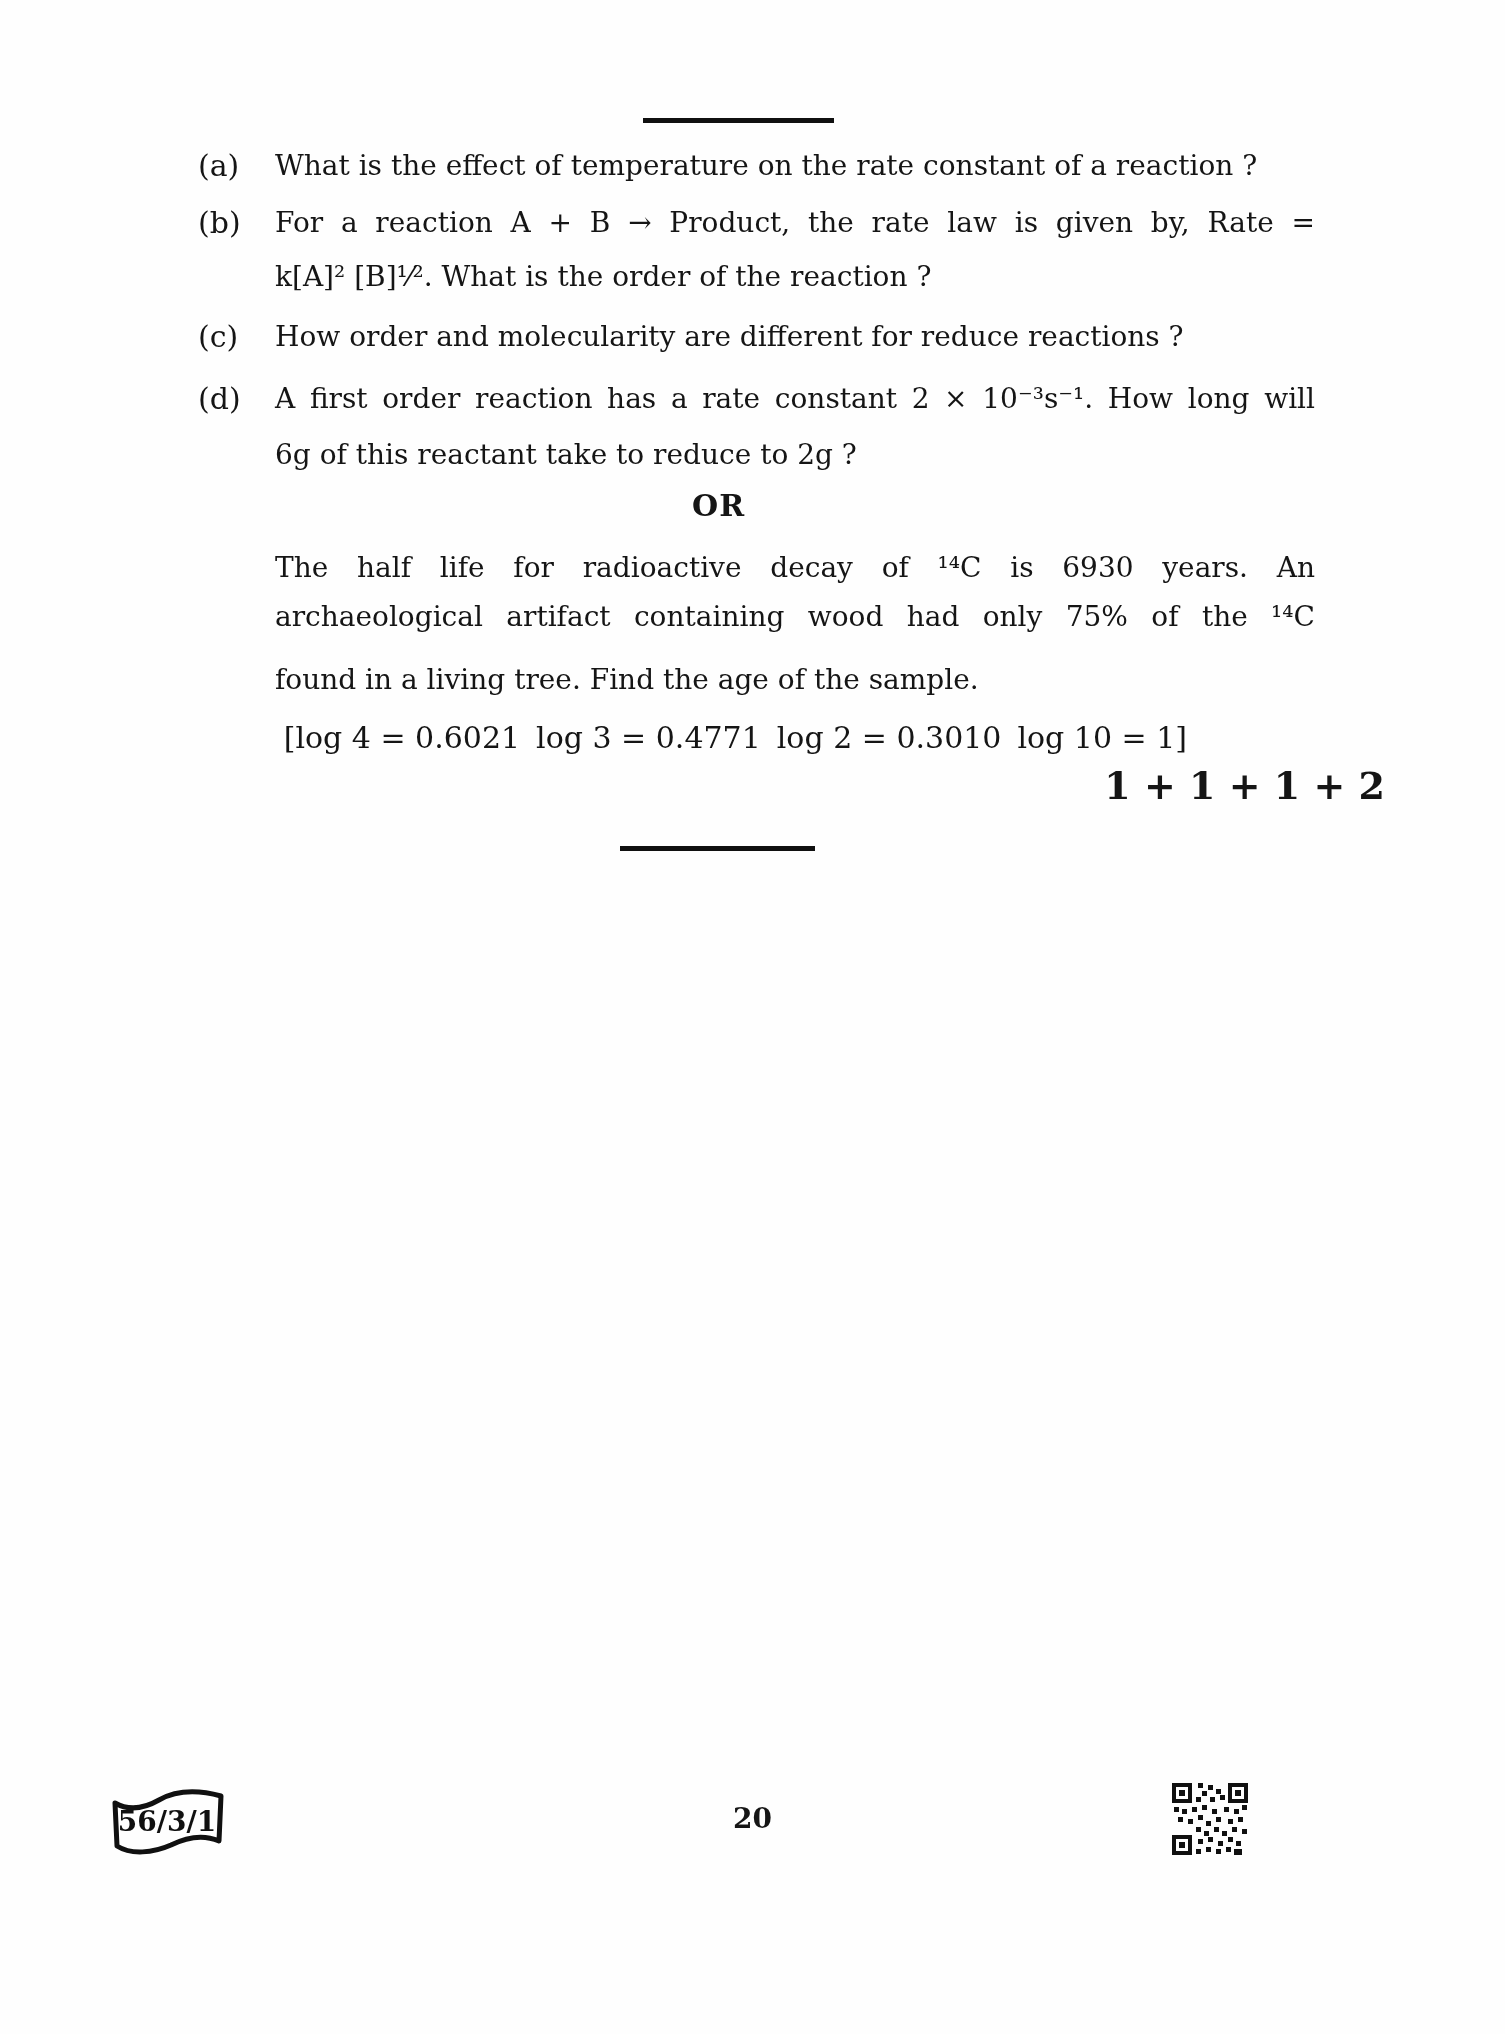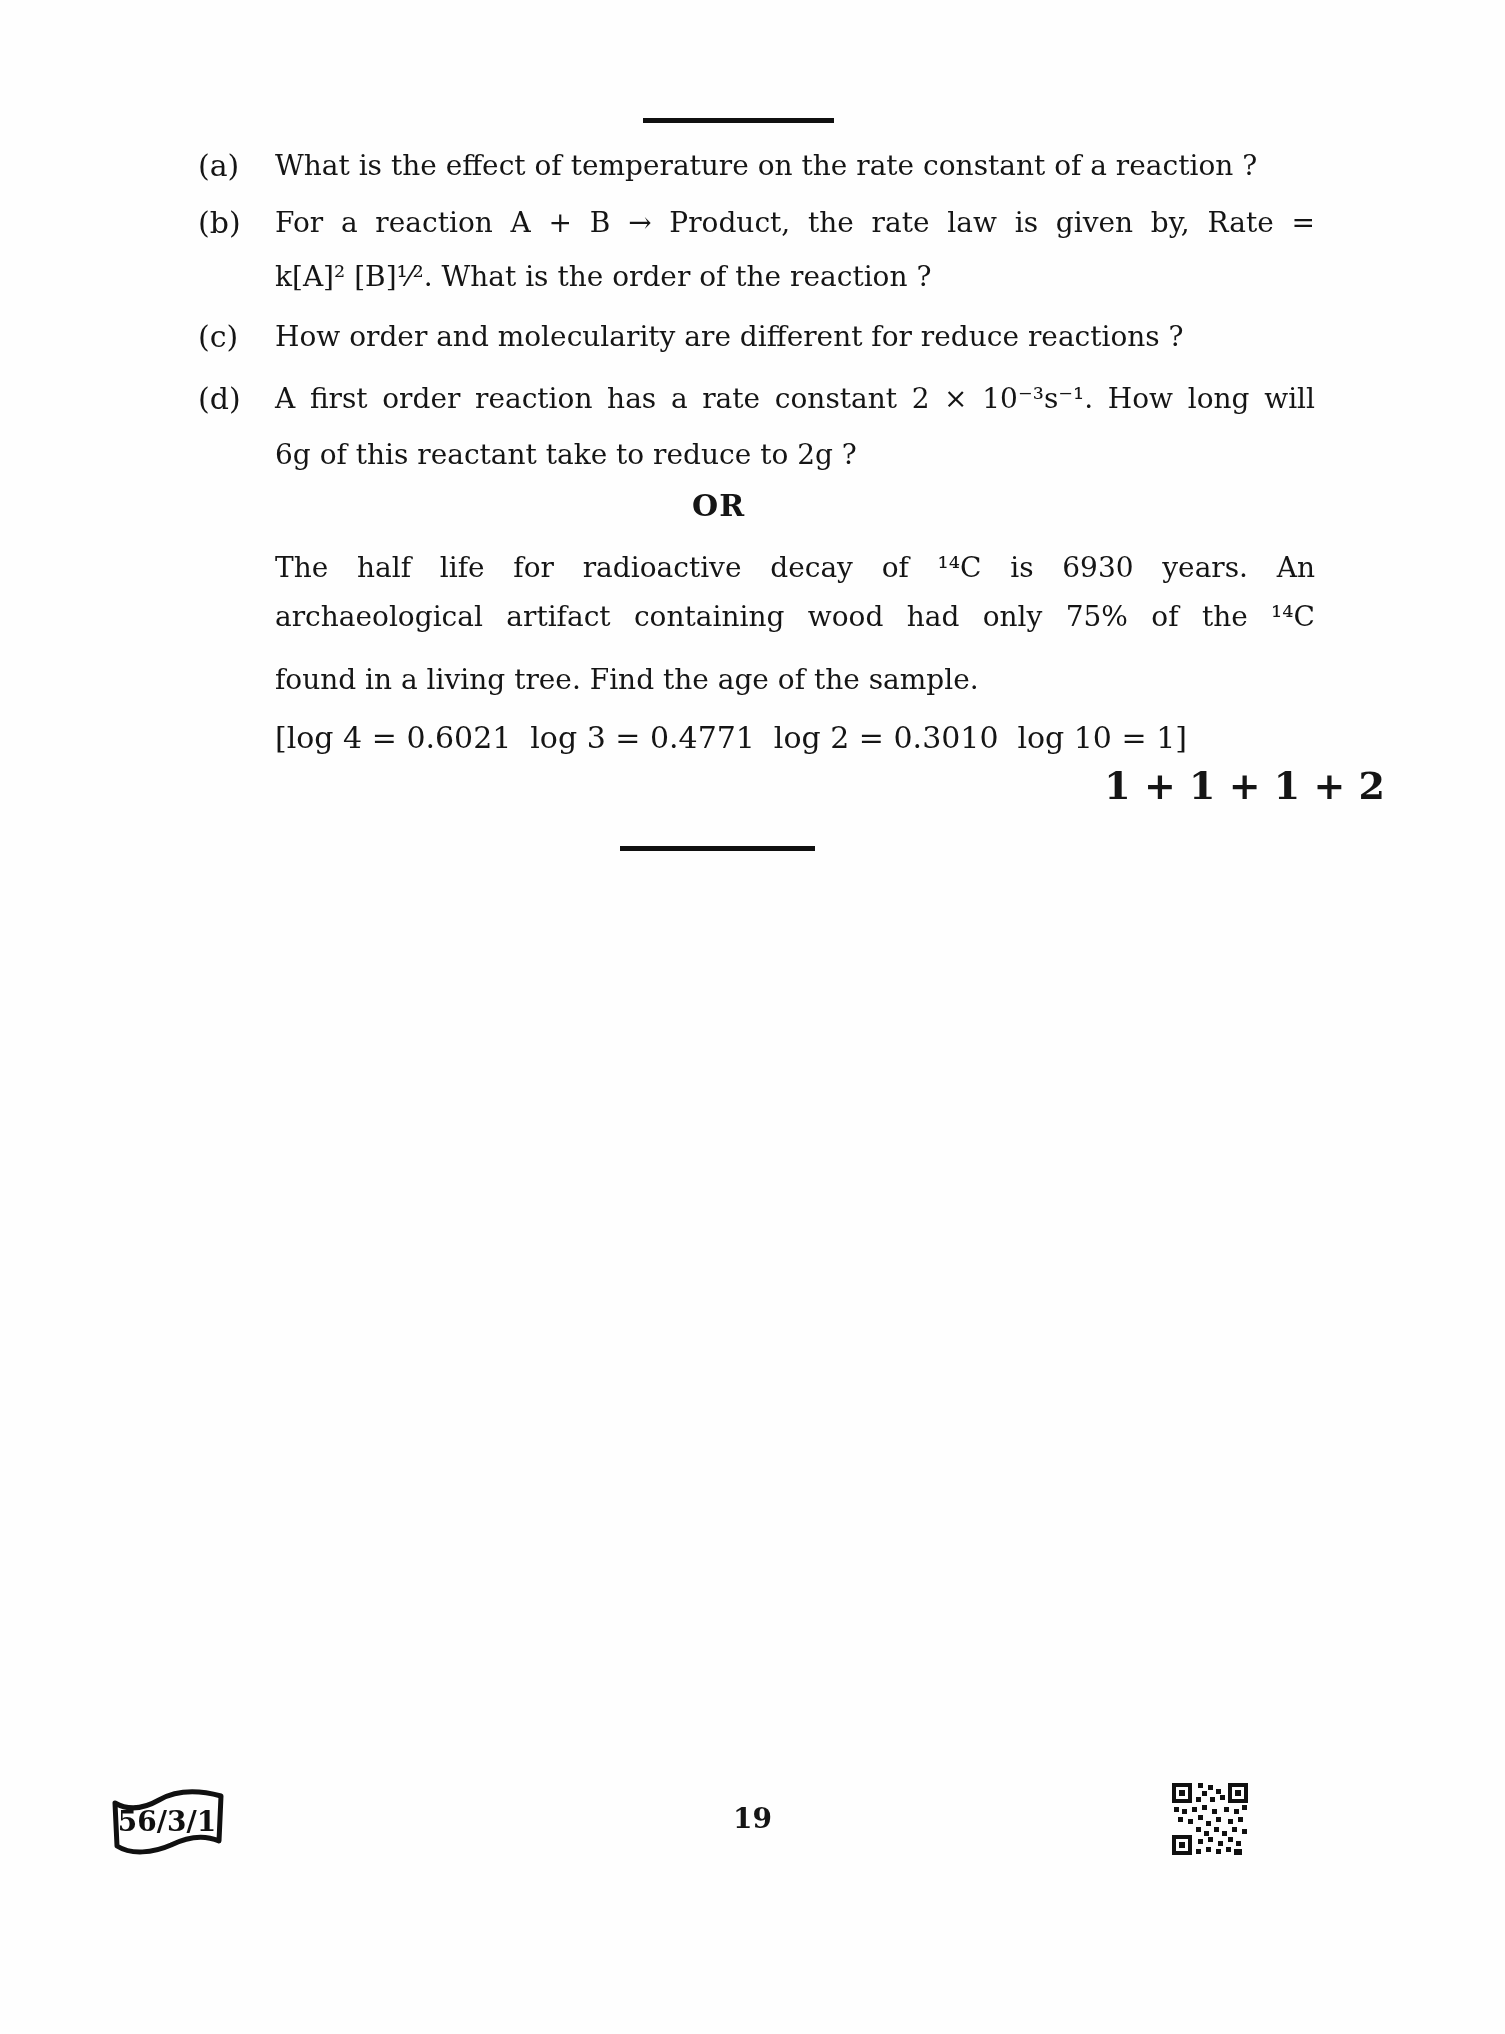--- a/index.html
+++ b/index.html
@@ -26,22 +26,22 @@
   }
   .line.justify { text-align:justify; text-align-last:justify; }
 
   .or-label {
     position:absolute; left:692px; top:489px;
     font-size:30px; line-height:34px; font-weight:bold;
     letter-spacing:1px;
   }
   .log-row {
     position:absolute; left:275px; top:720px; width:912px;
-    display:flex; justify-content:space-between;
-    font-size:30px; line-height:36px;
+    display:flex; justify-content:flex-end;
+    font-size:30px; line-height:36px;gap:16px;
   }
   .marks {
     position:absolute; right:120px; top:769px;
     font-size:38px; line-height:34px; font-weight:bold;text-align:right;
   }
 
   .banner { position:absolute; left:105px; top:1783px; }
   .pageno {
     position:absolute; left:690px; top:1804px; width:125px;
     text-align:center; font-size:28px; font-weight:bold; line-height:30px;
@@ -92,21 +92,21 @@
                C24,28 40,25 54,17
                C70,8 90,6 116,13
                L114,58
                C98,51 82,54 66,62
                C48,70 26,72 12,63
                Z" fill="#fefefe" stroke="#101010" stroke-width="5" stroke-linejoin="round"></path>
       <text x="62" y="48" text-anchor="middle" font-family="DejaVu Serif, serif" font-size="28" font-weight="bold" fill="#101010">56/3/1</text>
     </svg>
   </div>
 
-  <div class="pageno">19</div>
+  <div class="pageno">20</div>
 
   <div class="qr">
     <svg width="76" height="72" viewBox="0 0 76 72">
       <rect x="0" y="0" width="76" height="72" fill="#fefefe"></rect>
 
       <g fill="#101010">
         <rect x="0" y="0" width="20" height="20"></rect>
         <rect x="56" y="0" width="20" height="20"></rect>
         <rect x="0" y="52" width="20" height="20"></rect>
       </g>

